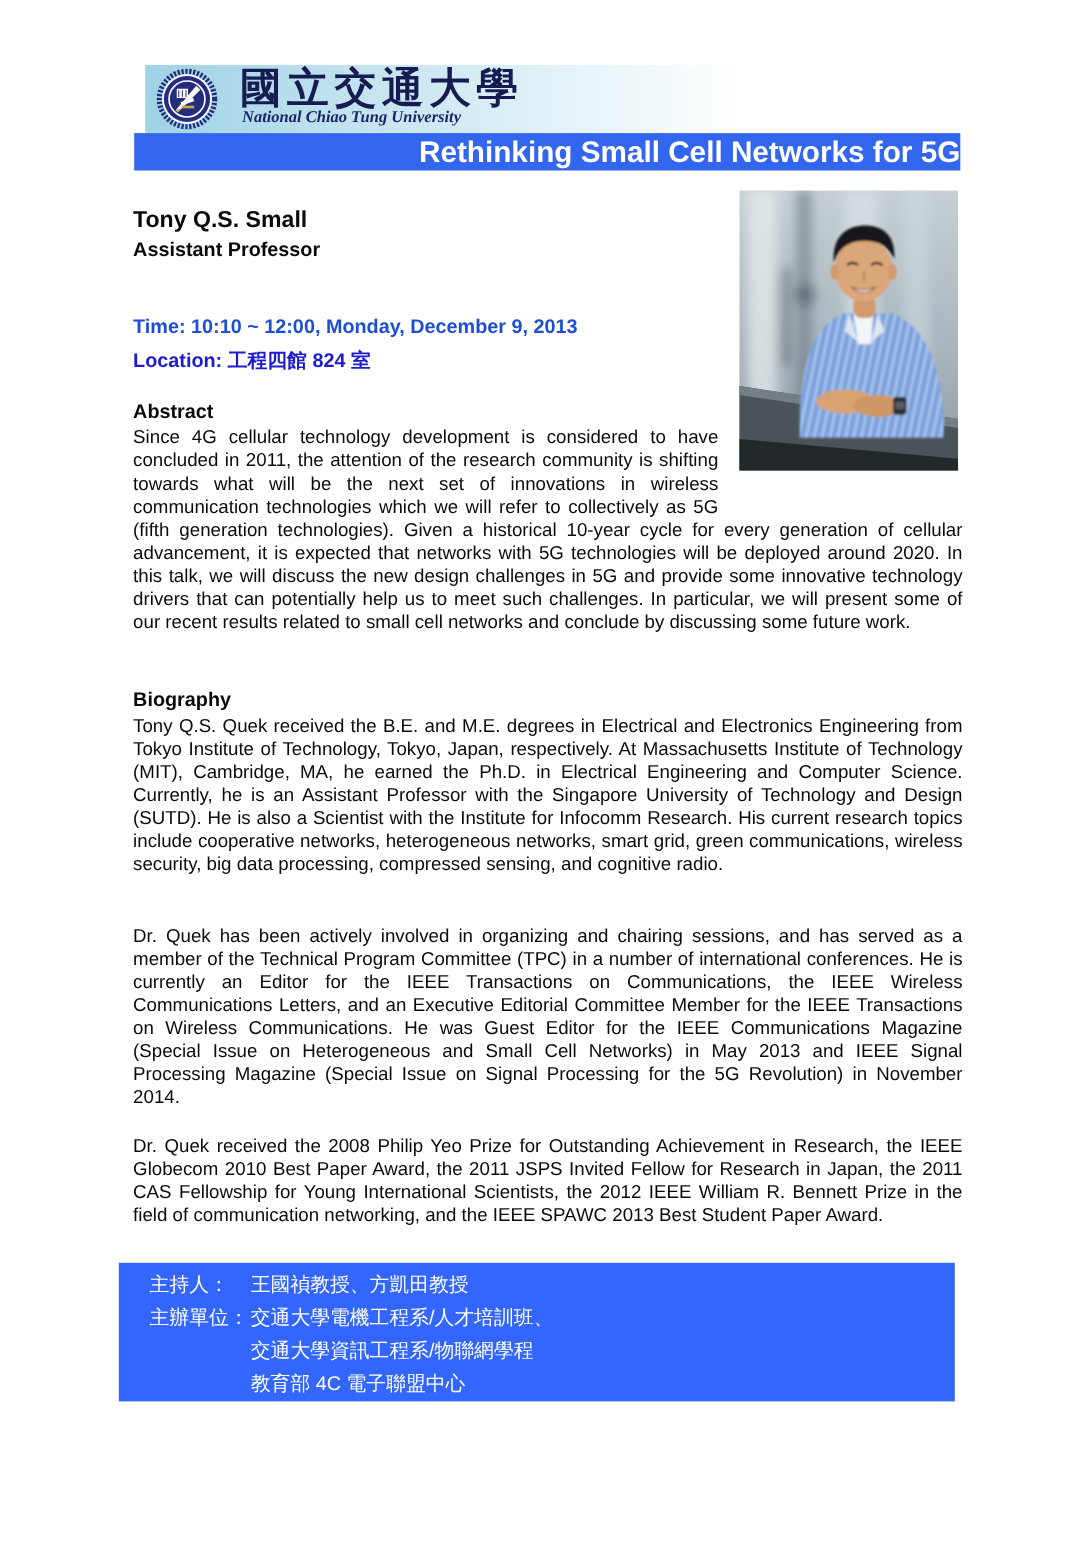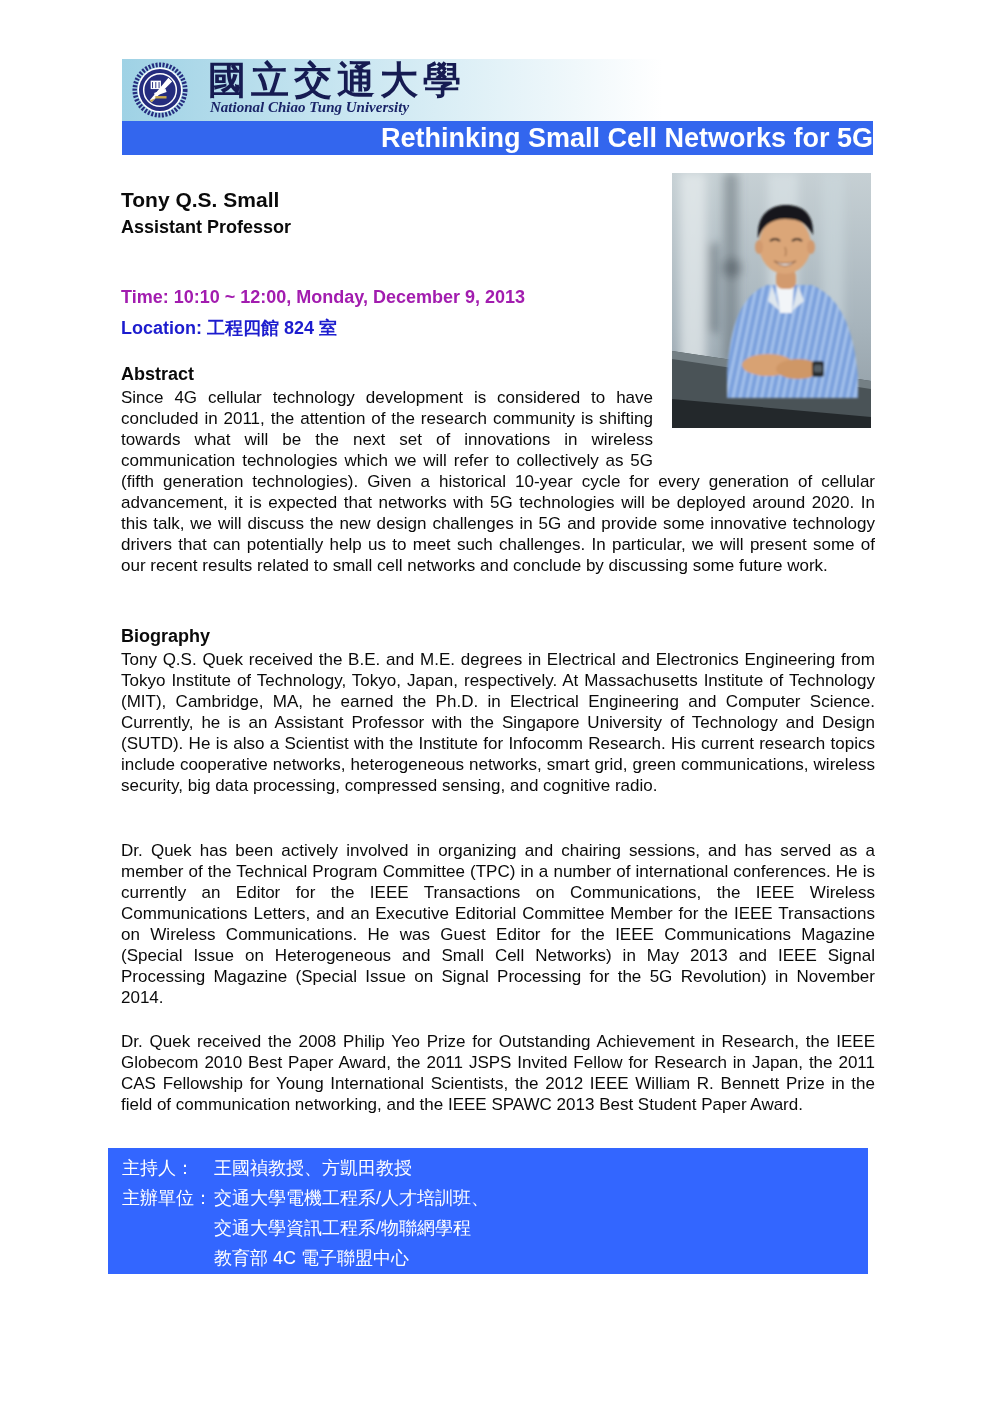--- a/index.html
+++ b/index.html
@@ -2,21 +2,21 @@
 <html><head>
 <meta charset="utf-8">
 <style>
   html,body{margin:0;padding:0;}
   body{
     width:992px;height:1403px;position:relative;background:#ffffff;
     font-family:"Liberation Sans", sans-serif;color:#0a0a0a;
   }
   
   .header-band{
-    position:absolute;left:122px;top:59px;width:751px;height:62px;
+    position:absolute;left:132px;top:59px;width:751px;height:62px;
     background:linear-gradient(to right,#9fd2e5 0%,#c9e6f1 30%,#ffffff 72%);
   }
   .seal{position:absolute;left:10px;top:3px;width:56px;height:56px;}
   .univ-zh{
     position:absolute;left:86px;top:-4px;
     font-size:38px;font-weight:bold;letter-spacing:5px;
     color:#161b52;font-family:"DejaVu Serif", serif;white-space:nowrap;
   }
   .univ-en{
     position:absolute;left:88px;top:40px;
@@ -25,21 +25,21 @@
   }
   .banner{
     position:absolute;left:122px;top:121px;width:751px;height:34px;
     background:#3366ee;color:#ffffff;text-align:right;
     font-size:27px;font-weight:bold;line-height:34px;white-space:nowrap;
   }
   
   .speaker{position:absolute;left:121px;top:186px;}
   .speaker-name{font-size:21px;font-weight:bold;line-height:28px;}
   .speaker-title,.speaker-affil{font-size:18px;font-weight:bold;line-height:27px;}
-  .time-line{position:absolute;left:121px;top:287px;font-size:18px;font-weight:bold;color:#a21caf;white-space:nowrap;}
+  .time-line{position:absolute;left:121px;top:287px;font-size:18px;font-weight:bold;color:#1d4ed8;white-space:nowrap;}
   .loc-line{position:absolute;left:121px;top:316px;font-size:18px;font-weight:bold;color:#1c1cce;white-space:nowrap;}
   
   .photo{position:absolute;left:672px;top:173px;width:199px;height:255px;overflow:hidden;}
   
   .sec-heading{font-size:18px;font-weight:bold;}
   .abstract-heading{position:absolute;left:121px;top:364px;}
   .abstract-body{position:absolute;left:121px;top:387px;width:754px;
     font-size:17px;line-height:21px;text-align:justify;}
   .abs-photo-spacer{float:right;width:222px;height:64px;}
   .bio-heading{position:absolute;left:121px;top:626px;}
@@ -47,21 +47,21 @@
   .bio-p1{top:649px;}
   .bio-p2{top:840px;}
   .bio-p3{top:1031px;}
   
   .footer-box{
     position:absolute;left:108px;top:1148px;width:760px;height:126px;
     background:#3366ff;color:#ffffff;box-sizing:border-box;
     padding:5px 10px 0 14px;
   }
   .f-row{display:flex;line-height:30px;font-size:18px;}
-  .f-label{width:92px;flex:0 0 92px;white-space:nowrap;}
+  .f-label{width:92px;flex:0 0 92px;white-space:nowrap;margin-left:14px;}
   .f-text{white-space:nowrap;}
 </style>
 </head>
 <body>
 
 <div class="header-band">
   <svg class="seal" viewBox="0 0 60 60">
     <circle cx="30" cy="30" r="27" fill="none" stroke="#252c7e" stroke-width="5" stroke-dasharray="2.2 1.6"></circle>
     <circle cx="30" cy="30" r="24" fill="#ffffff"></circle>
     <circle cx="30" cy="30" r="22.5" fill="#252c7e"></circle>

